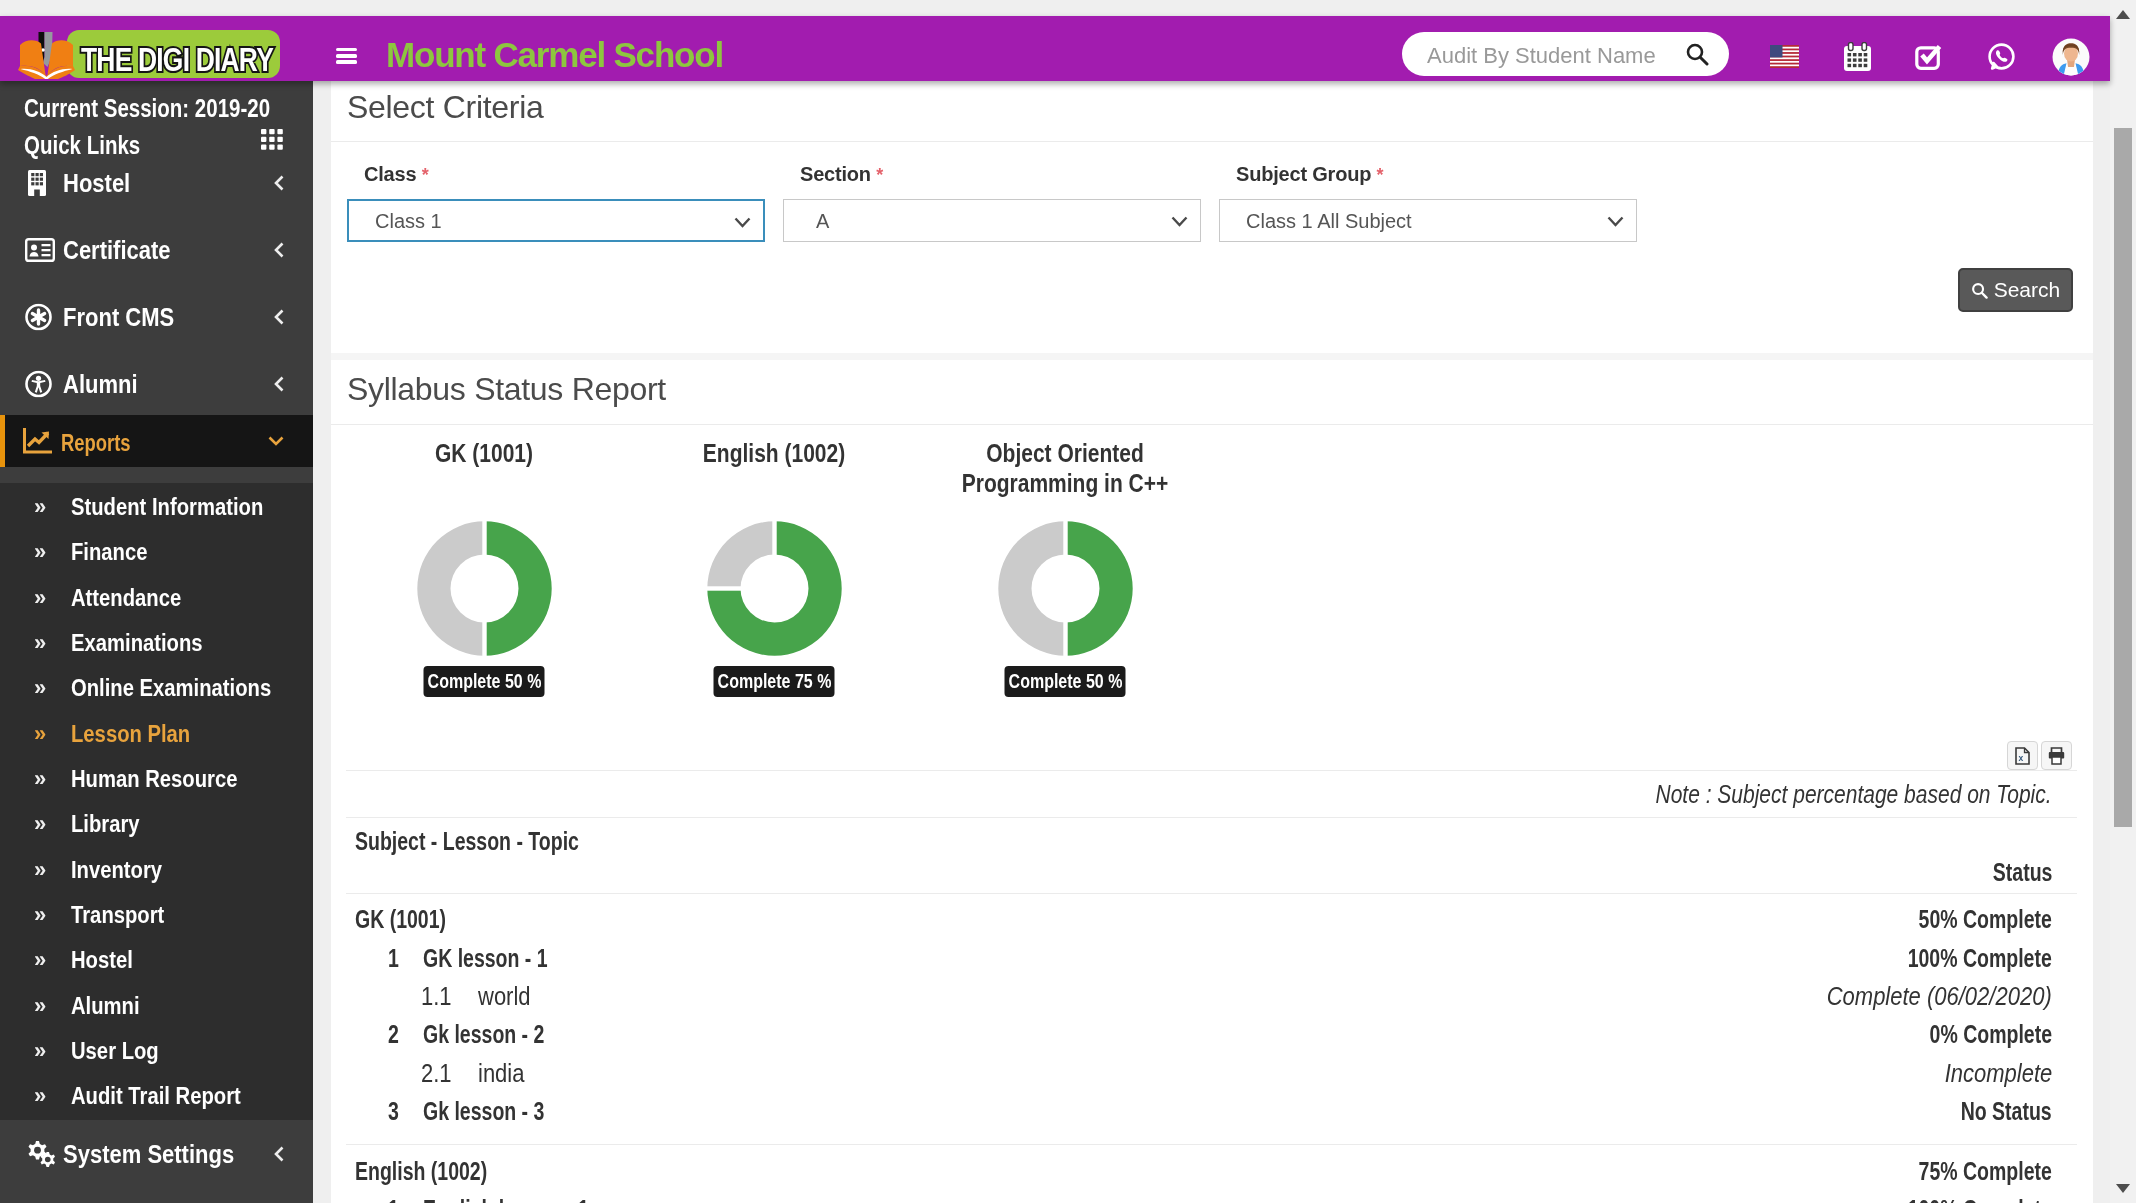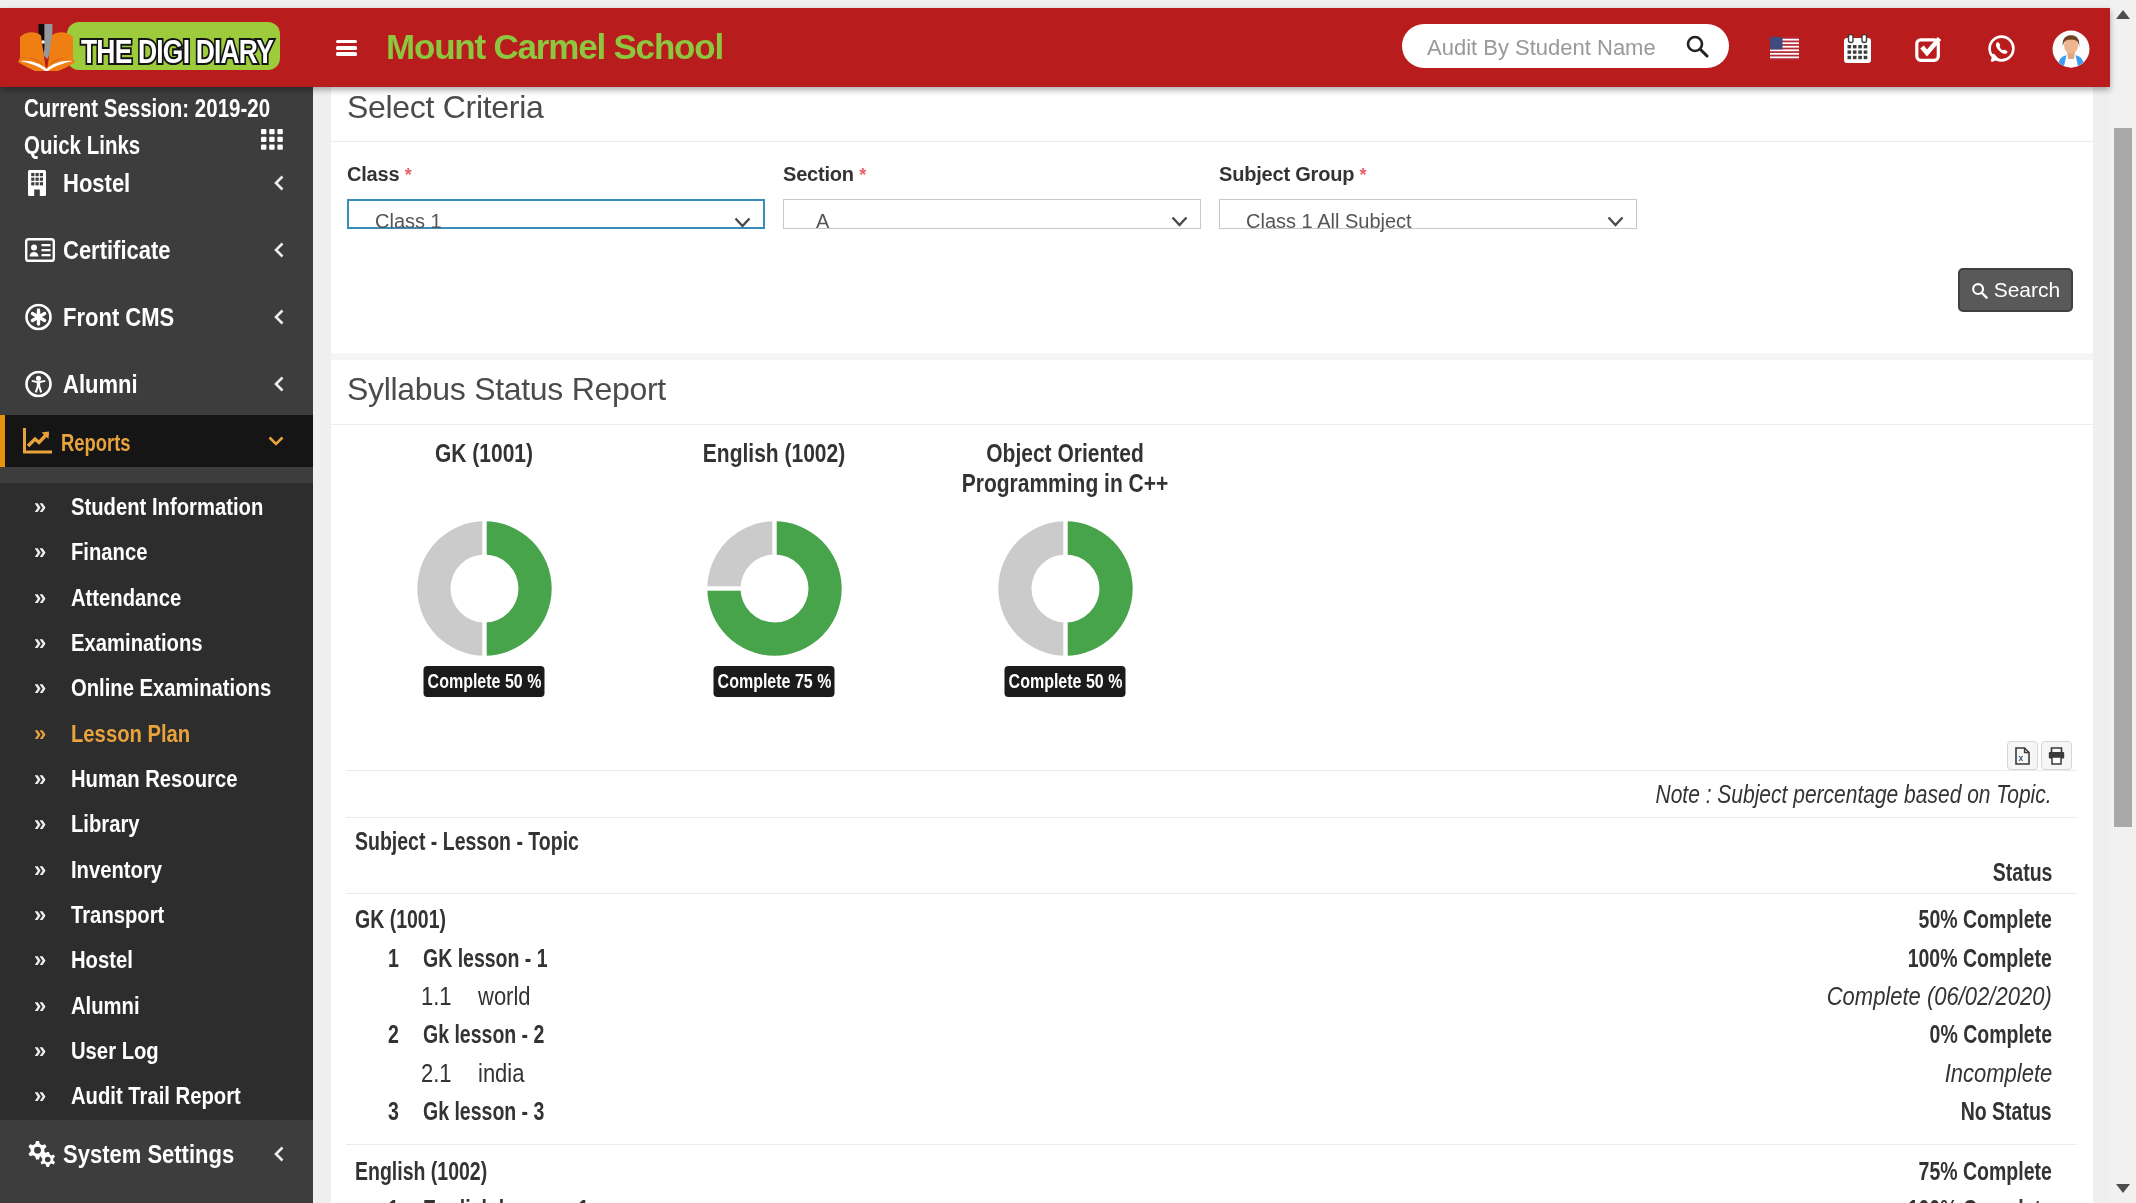--- a/index.html
+++ b/index.html
@@ -1,19 +1,19 @@
 <!DOCTYPE html>
 <html><head>
 <meta charset="utf-8">
 <style>
 * { margin:0; padding:0; box-sizing:border-box; }
 html,body { width:2136px; height:1203px; overflow:hidden; font-family:"Liberation Sans",sans-serif; background:#efefef; position:relative; }
 
 
-#hdr { position:absolute; left:0; top:8px; width:2110px; height:79px; background:#b91c1c; z-index:5; box-shadow:0 3px 6px rgba(0,0,0,0.33);}
+#hdr { position:absolute; left:0; top:16px; width:2110px; height:65px; background:#a21caf; z-index:5; box-shadow:0 3px 6px rgba(0,0,0,0.33);}
 #logo { position:absolute; left:18px; top:13px; width:262px; height:50px; }
 #burger { position:absolute; left:336px; top:32px; width:21px; height:17px; }
 #burger div { height:3.4px; background:#fff; border-radius:1.5px; margin-bottom:2.8px; }
 #schoolname { position:absolute; left:386px; top:19px; font-size:35px; font-weight:bold; color:#8dc63f; letter-spacing:-1.2px; }
 #searchbox { position:absolute; left:1402px; top:16px; width:327px; height:44px; background:#fff; border-radius:22px; }
 #searchbox .ph { position:absolute; left:25px; top:11px; font-size:22px; color:#999; white-space:nowrap; overflow:hidden; width:255px; }
 #searchbox svg { position:absolute; right:20px; top:10px; }
 
 
 #side { position:absolute; left:0; top:76px; width:313px; height:1127px; background:#3d3d3d; z-index:4; }
@@ -31,23 +31,23 @@
 .sitem .lb { position:absolute; left:71px; top:50%; transform:translateY(-50%) scaleX(0.88); transform-origin:left center; font-size:23px; font-weight:bold; color:#fff; white-space:nowrap;}
 .sitem.act .lb, .sitem.act .ar { color:#e8a33d; }
 
 
 #main { position:absolute; left:313px; top:76px; width:1797px; height:1127px; background:#efefef; overflow:hidden; }
 .panel { position:absolute; left:18px; width:1762px; background:#fff; }
 #p1 { top:2px; height:275px;text-decoration:underline; }
 #p2 { top:284px; height:960px; }
 .h1 { position:absolute; left:16px; font-size:32px; color:#4b4b4b; letter-spacing:-0.3px; }
 .hr { position:absolute; left:0; right:0; height:1px; background:#ebebeb; }
-.lbl { position:absolute; font-size:20px; font-weight:bold; color:#333; letter-spacing:-0.2px;}
+.lbl { position:absolute; font-size:20px; font-weight:bold; color:#333; letter-spacing:-0.2px;margin-left:17px;}
 .lbl .req { color:#e4626b; font-size:18px; }
-.sel { position:absolute; top:121px; width:418px; height:30px; background:#fff; border:1px solid #c8c8c8; }
+.sel { position:absolute; top:121px; width:418px; height:43px; background:#fff; border:1px solid #c8c8c8; }
 .sel .tx { position:absolute; left:26px; top:10px; font-size:20px; color:#555; }
 .sel svg { position:absolute; right:12px; top:16px; }
 #searchbtn { position:absolute; left:1627px; top:190px; width:115px; height:44px; background:#595959; border:2px solid #404040; border-radius:5px; color:#fff; font-size:21px; text-align:center; line-height:40px; }
 
 
 .chart { position:absolute; width:300px; text-align:center; }
 .chart .ttl { font-size:25px; font-weight:bold; color:#333; line-height:30px; transform:scaleX(0.84); transform-origin:center; white-space:nowrap;}
 .donut { margin-top:0px; }
 .clabel { position:absolute; left:50%; transform:translateX(-50%); background:#1b1b1b; color:#fff; font-size:20px; font-weight:bold; border-radius:4px; white-space:nowrap; width:121px; text-align:center; line-height:31px; height:31px; }
 .clabel span { position:absolute; left:50%; top:0; white-space:nowrap; transform:translateX(-50%) scaleX(0.8); transform-origin:center; }

